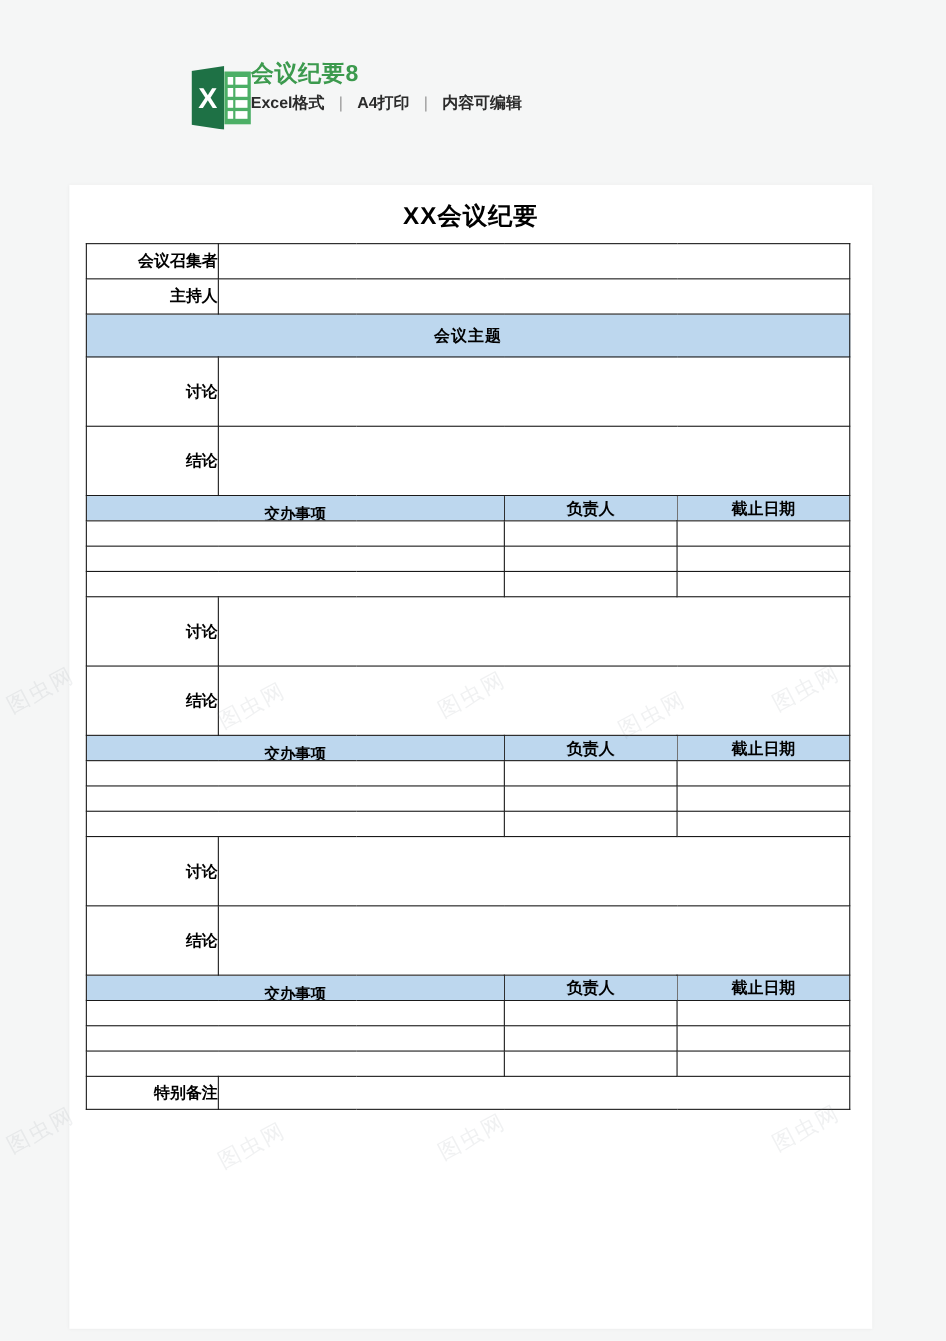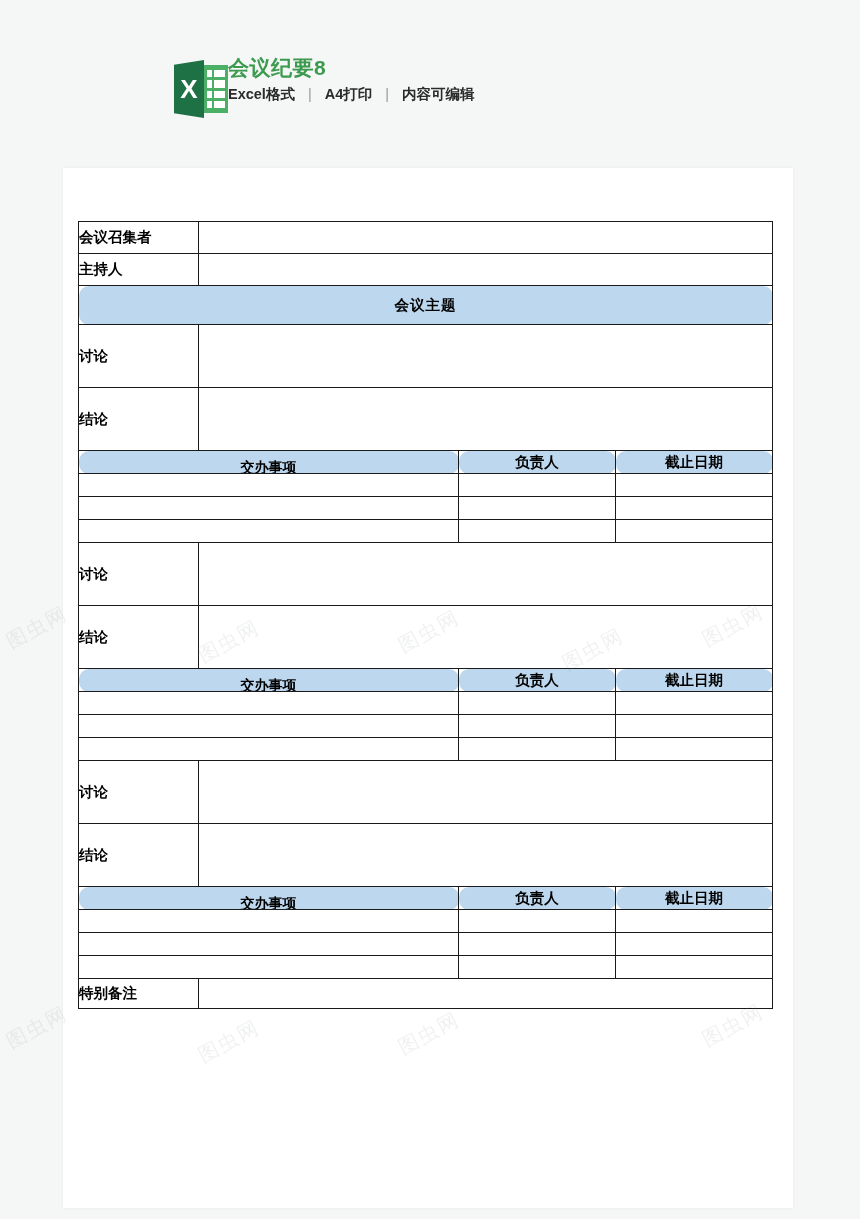--- a/index.html
+++ b/index.html
@@ -162,37 +162,36 @@
     border: 1.6px solid #1a1a1a;
     padding: 0;
     font-size: 14.5px;
     font-weight: bold;
     color: #000;
     background: #ffffff;
     vertical-align: middle;
   }
   .lbl {
     width: 120px;
-    text-align: left;
+    text-align: right;
     height: 31px;
   }
   .val {
     text-align: left;
   }
   .row-h31 { height: 31px; }
   .row-h62 { height: 62px; }
   .row-h22 { height: 22px; }
   .row-h29 { height: 29px; }
 
   
   .band {
     background: #bdd7ee !important;
     text-align: center;
     font-weight: bold;
-    border-radius: 10px;
   }
   .band-big {
     font-size: 19px;
     height: 38px;
     letter-spacing: 1px;
   }
   .band-sub {
     font-size: 15px;
     height: 22px;
     overflow: hidden;
@@ -257,20 +256,21 @@
         <span class="sep">|</span>
         <span>内容可编辑</span>
       </div>
     </div>
 
   </div>
 </div>
 
 <div class="page-panel">
 
+  <div class="sheet-title">XX会议纪要</div>
 
   <table class="sheet">
     <colgroup>
       <col style="width:120px">
       <col style="width:125px">
       <col style="width:135px">
       <col style="width:157px">
       <col style="width:157px">
     </colgroup>
     <tbody>

